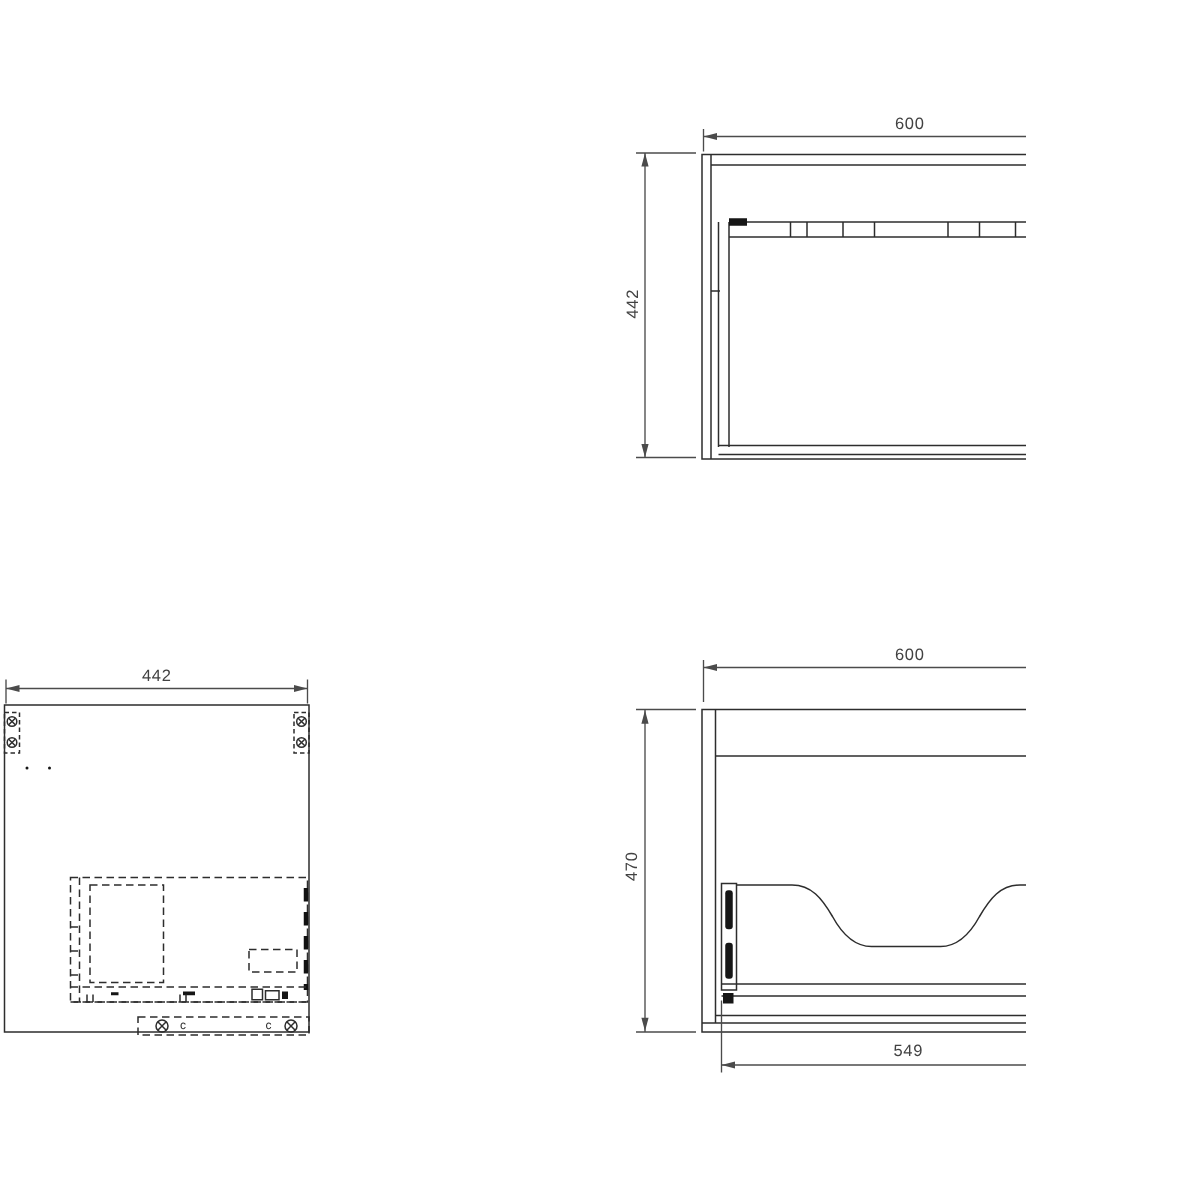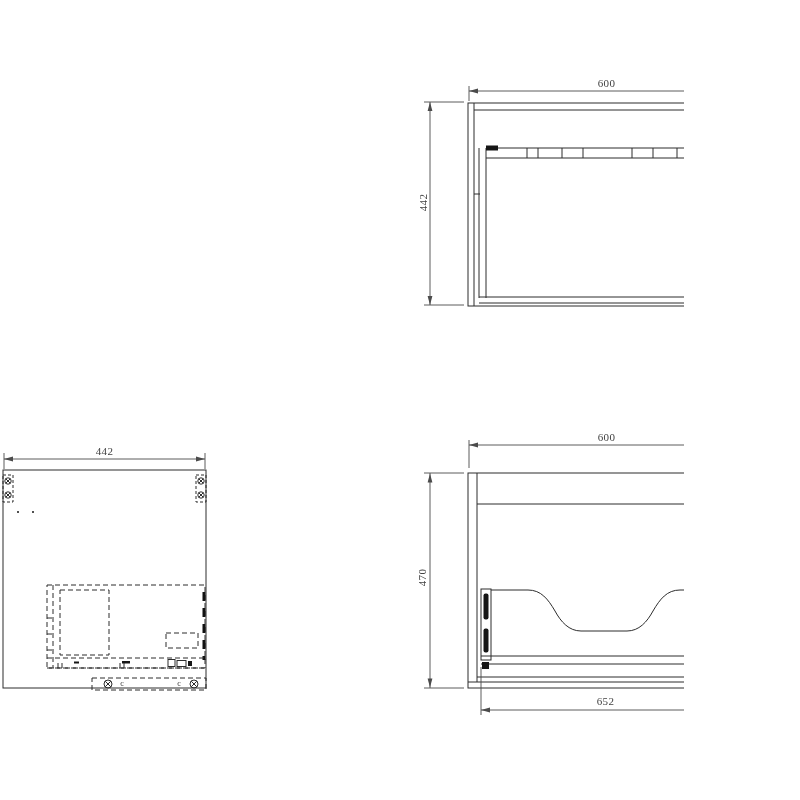--- a/index.html
+++ b/index.html
@@ -1,20 +1,20 @@
 <!DOCTYPE html>
 <html><head>
 <meta charset="utf-8">
 <style>
   html,body{margin:0;padding:0;background:#ffffff;}
   .canvas{
     position:relative;
     width:684px;height:800px;
     background:#ffffff;
-    font-family:Liberation Serif, serif;
+    font-family:Liberation Sans, sans-serif;
     overflow:hidden;
   }
   svg{position:absolute;left:0;top:0;}
   .ln{stroke:#2d2d2d;fill:none;stroke-width:1;}
   .dimln{stroke:#4b4b4b;fill:none;stroke-width:0.9;}
   .arw{fill:#4b4b4b;stroke:none;}
   .blk{fill:#161616;stroke:none;}
   .dsh{stroke:#2d2d2d;fill:none;stroke-width:1;stroke-dasharray:5 3;}
   .dsh2{stroke:#2d2d2d;fill:none;stroke-width:1;stroke-dasharray:3 2;}
   .dshblk{stroke:#111;fill:none;stroke-width:3;stroke-dasharray:9 7;}
@@ -200,21 +200,21 @@
 <span class="dim" style="left:468px;top:77px;width:277px;">600</span>
 
 <span class="dim v" style="left:401px;top:196px;width:44px;">442</span>
 
 <span class="dim" style="left:3px;top:445px;width:203px;">442</span>
 
 <span class="dim" style="left:468px;top:431px;width:277px;">600</span>
 
 <span class="dim v" style="left:400px;top:571px;width:44px;">470</span>
 
-<span class="dim" style="left:481px;top:695px;width:249px;">652</span>
+<span class="dim" style="left:481px;top:695px;width:249px;">549</span>
 
 <span class="dim v" style="left:742px;top:610px;width:44px;">144</span>
 
 <span class="dim v" style="left:760px;top:610px;width:44px;">174</span>
 
 <span class="cam" style="left:117px;top:679px;width:10px;">c</span>
 
 <span class="cam" style="left:174px;top:679px;width:10px;">c</span>
 
 </div>

